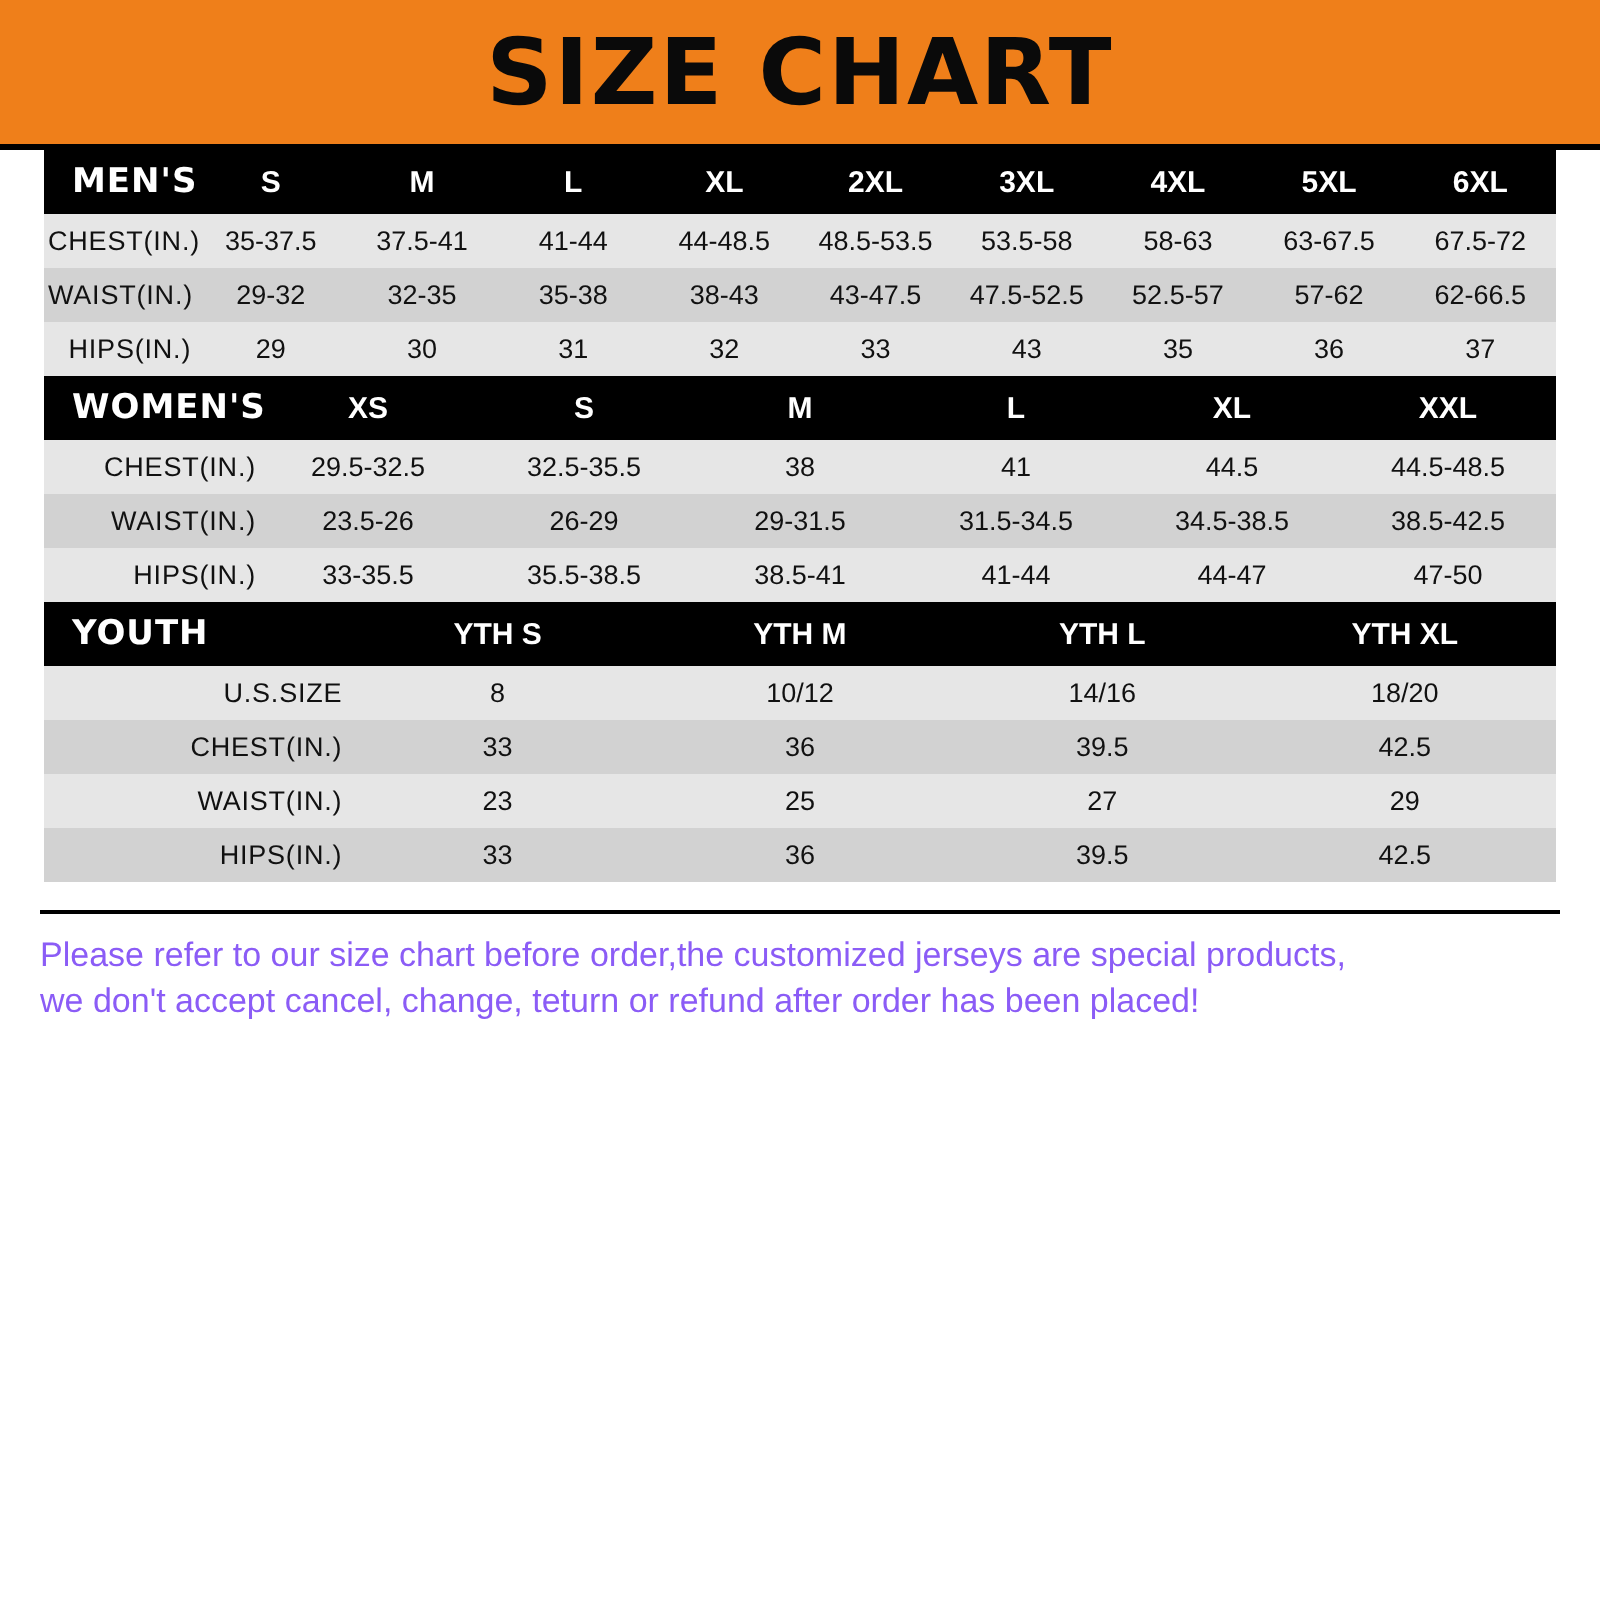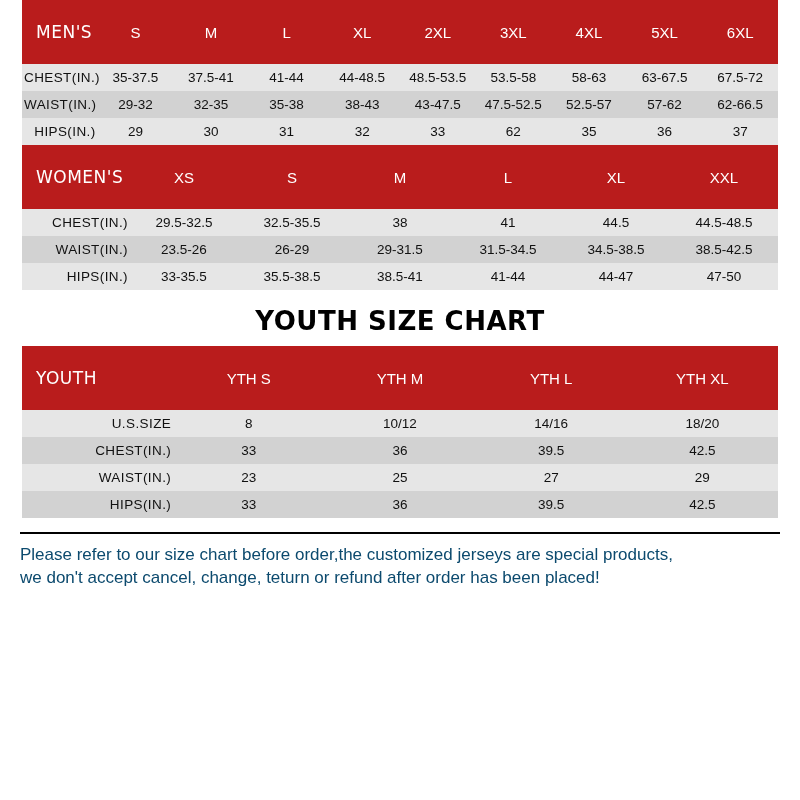--- a/index.html
+++ b/index.html
@@ -54,25 +54,25 @@
     table-layout: fixed;
   }
   table.chart th, table.chart td {
     text-align: center;
     font-size: 13.5px;
     padding: 6px 2px;
     color: #111;
     font-family: "Liberation Sans", sans-serif;
   }
   table.chart thead th {
-    background: #b91c1c;
+    background: #000000;
     color: #ffffff;
     font-size: 15px;
-    font-weight: normal;
-    padding: 22px 2px;
+    font-weight: bold;
+    padding: 6px 2px;
   }
   table.chart thead th.rowhead {
     text-align: left;
     padding-left: 14px;
     font-family: "DejaVu Sans", sans-serif;
     font-size: 17px;
     letter-spacing: 0.5px;
   }
   table.chart tbody tr.odd td {
     background: #e6e6e6;
@@ -87,31 +87,34 @@
     font-family: "Liberation Sans", sans-serif;
   }
   .men thead th.rowhead { font-size: 18px; }
   .women thead th.rowhead { font-size: 18px; }
   .youth thead th.rowhead { font-size: 18px; }
 
   .footer-note {
     margin: 14px 20px 12px 20px;
     padding-top: 10px;
     border-top: 2px solid #000000;
-    color: #0c4a6e;
+    color: #8b5cf6;
     font-size: 17px;
     line-height: 1.35;
     font-family: "Liberation Sans", sans-serif;
   }
 </style>
 </head>
 <body>
 
 <div class="page">
 
+  <div class="banner">
+    <div class="banner-title">SIZE CHART</div>
+  </div>
 
   <div class="section">
     <table class="chart men">
       <thead>
         <tr>
           <th class="rowhead">MEN'S</th>
           <th>S</th>
           <th>M</th>
           <th>L</th>
           <th>XL</th>
@@ -147,21 +150,21 @@
           <td>57-62</td>
           <td>62-66.5</td>
         </tr>
         <tr class="odd">
           <td class="rowhead">HIPS(IN.)</td>
           <td>29</td>
           <td>30</td>
           <td>31</td>
           <td>32</td>
           <td>33</td>
-          <td>62</td>
+          <td>43</td>
           <td>35</td>
           <td>36</td>
           <td>37</td>
         </tr>
       </tbody>
     </table>
   </div>
 
   <div class="section">
     <table class="chart women">
@@ -202,21 +205,20 @@
           <td>38.5-41</td>
           <td>41-44</td>
           <td>44-47</td>
           <td>47-50</td>
         </tr>
       </tbody>
     </table>
   </div>
 
   <div class="section">
-    <div class="section-title">YOUTH SIZE CHART</div>
     <table class="chart youth">
       <thead>
         <tr>
           <th class="rowhead">YOUTH</th>
           <th>YTH S</th>
           <th>YTH M</th>
           <th>YTH L</th>
           <th>YTH XL</th>
         </tr>
       </thead>

